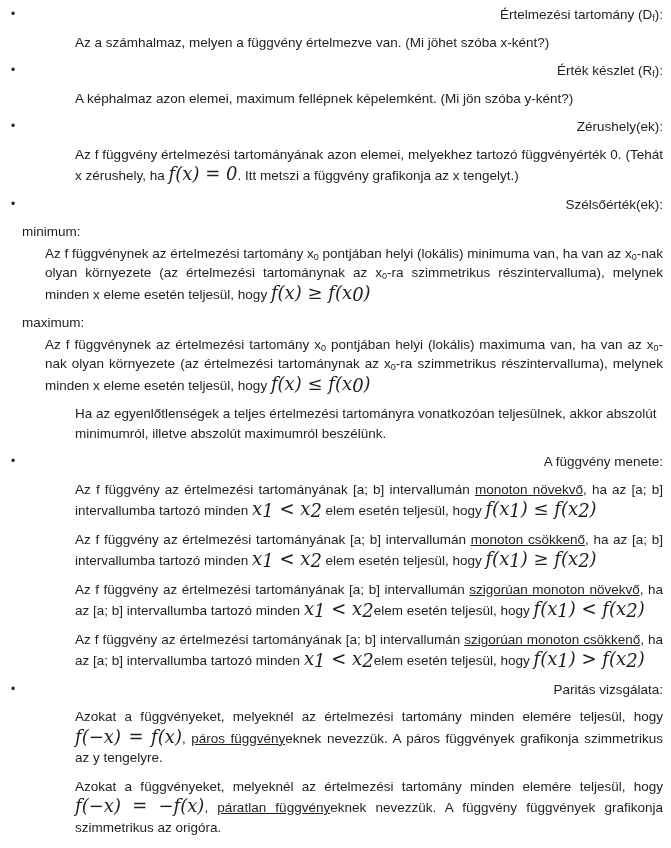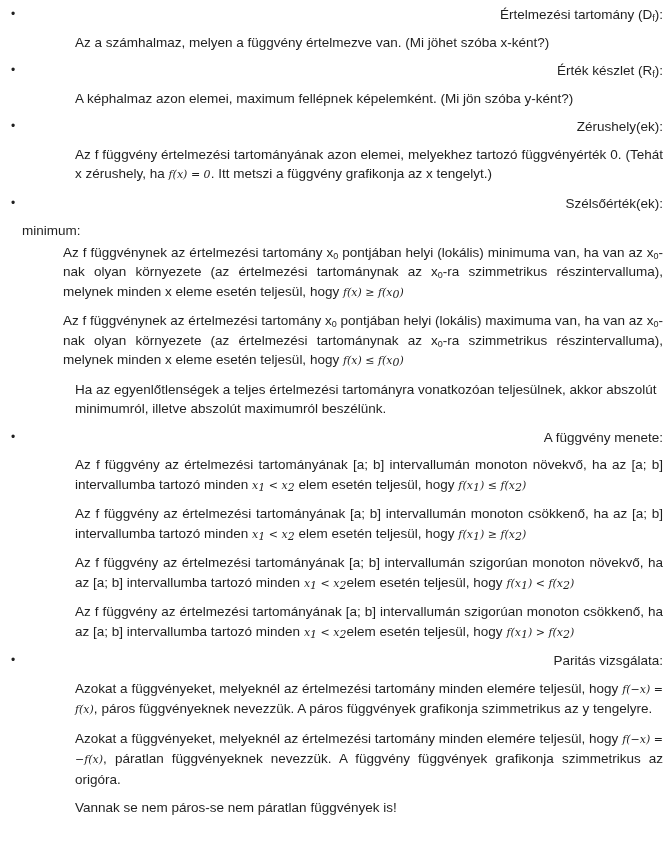--- a/index.html
+++ b/index.html
@@ -14,30 +14,30 @@
   }
   .doc { padding: 5px 0 0 0; }
   .heading-row { display: flex; margin: 0 8px 8px 0; }
   .marker {
     flex: none; width: 30px; box-sizing: border-box;
     padding-left: 11px; font-size: 12px;
   }
   .heading { flex: 1; text-align: right; }
   .block { margin: 0 8px 9px 0; }
   .ind1 { margin-left: 75px; }
-  .ind2 { margin-left: 63px; }
+  .ind2 { margin-left: 45px; }
   .lbl2 { margin-left: 22px; margin-bottom: 2px; }
   .just { text-align: justify; }
   .st-m, .st-msub {
     font-family: "DejaVu Serif", serif;
     font-style: italic;
-    font-size: 11px;
+    font-size: 18px;
   }
   sub { font-size: 9px; line-height: 0; vertical-align: -2px; }
-  .st-u { }
+  .st-u { text-decoration: underline; }
 </style>
 </head>
 <body>
 
 <div class="doc">
     <div>
       <div class="heading-row">
         <span class="marker">•</span>
         <div class="heading"><span>Értelmezési tartomány (D</span><sub class="st-ssub">f</sub><span>):</span></div>
       </div>
@@ -57,20 +57,21 @@
       </div>
       <div class="block ind1 just"><span>Az f függvény értelmezési tartományának azon elemei, melyekhez tartozó függvényérték 0. (Tehát x zérushely, ha </span><span class="st-m">f(x) = 0</span><span>. Itt metszi a függvény grafikonja az x tengelyt.)</span></div>
     </div>
     <div>
       <div class="heading-row">
         <span class="marker">•</span>
         <div class="heading"><span>Szélsőérték(ek):</span></div>
       </div>
       <div class="block lbl2"><span>minimum:</span></div>
       <div class="block ind2 just"><span>Az f függvénynek az értelmezési tartomány x</span><sub class="st-ssub">0</sub><span> pontjában helyi (lokális) minimuma van, ha van az x</span><sub class="st-ssub">0</sub><span>-nak olyan környezete (az értelmezési tartománynak az x</span><sub class="st-ssub">0</sub><span>-ra szimmetrikus részintervalluma), melynek minden x eleme esetén teljesül, hogy </span><span class="st-m">f(x) ≥ f(x</span><sub class="st-msub">0</sub><span class="st-m">)</span></div>
+      <div class="block lbl2"><span>maximum:</span></div>
       <div class="block ind2 just"><span>Az f függvénynek az értelmezési tartomány x</span><sub class="st-ssub">0</sub><span> pontjában helyi (lokális) maximuma van, ha van az x</span><sub class="st-ssub">0</sub><span>-nak olyan környezete (az értelmezési tartománynak az x</span><sub class="st-ssub">0</sub><span>-ra szimmetrikus részintervalluma), melynek minden x eleme esetén teljesül, hogy </span><span class="st-m">f(x) ≤ f(x</span><sub class="st-msub">0</sub><span class="st-m">)</span></div>
       <div class="block ind1"><span>Ha az egyenlőtlenségek a teljes értelmezési tartományra vonatkozóan teljesülnek, akkor abszolút minimumról, illetve abszolút maximumról beszélünk.</span></div>
     </div>
     <div>
       <div class="heading-row">
         <span class="marker">•</span>
         <div class="heading"><span>A függvény menete:</span></div>
       </div>
       <div class="block ind1 just"><span>Az f függvény az értelmezési tartományának [a; b] intervallumán </span><span class="st-u">monoton növekvő</span><span>, ha az [a; b] intervallumba tartozó minden </span><span class="st-m">x</span><sub class="st-msub">1</sub><span class="st-m"> &lt; x</span><sub class="st-msub">2</sub><span> elem esetén teljesül, hogy </span><span class="st-m">f(x</span><sub class="st-msub">1</sub><span class="st-m">) ≤ f(x</span><sub class="st-msub">2</sub><span class="st-m">)</span></div>
       <div class="block ind1 just"><span>Az f függvény az értelmezési tartományának [a; b] intervallumán </span><span class="st-u">monoton csökkenő</span><span>, ha az [a; b] intervallumba tartozó minden </span><span class="st-m">x</span><sub class="st-msub">1</sub><span class="st-m"> &lt; x</span><sub class="st-msub">2</sub><span> elem esetén teljesül, hogy </span><span class="st-m">f(x</span><sub class="st-msub">1</sub><span class="st-m">) ≥ f(x</span><sub class="st-msub">2</sub><span class="st-m">)</span></div>

